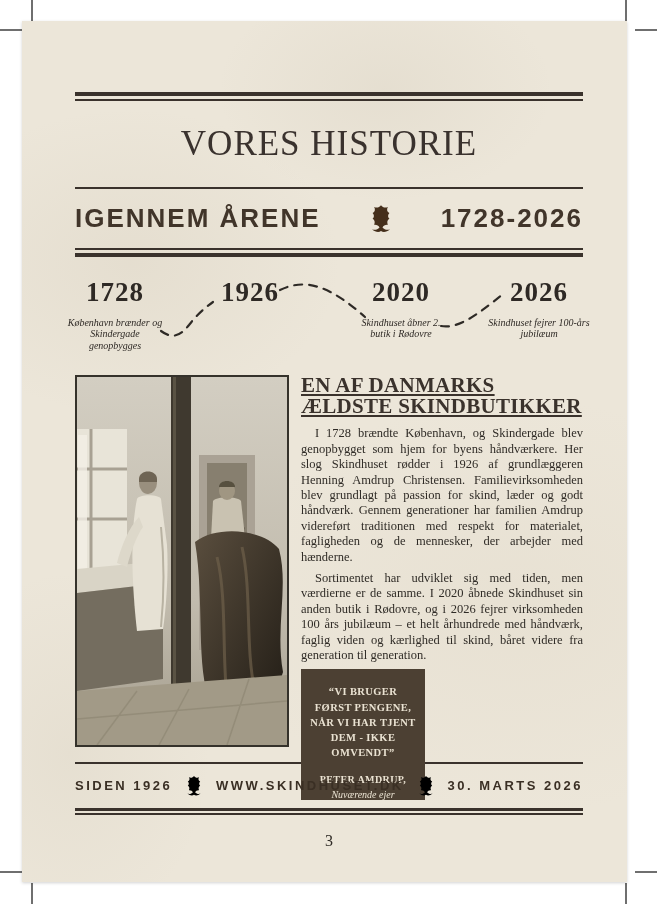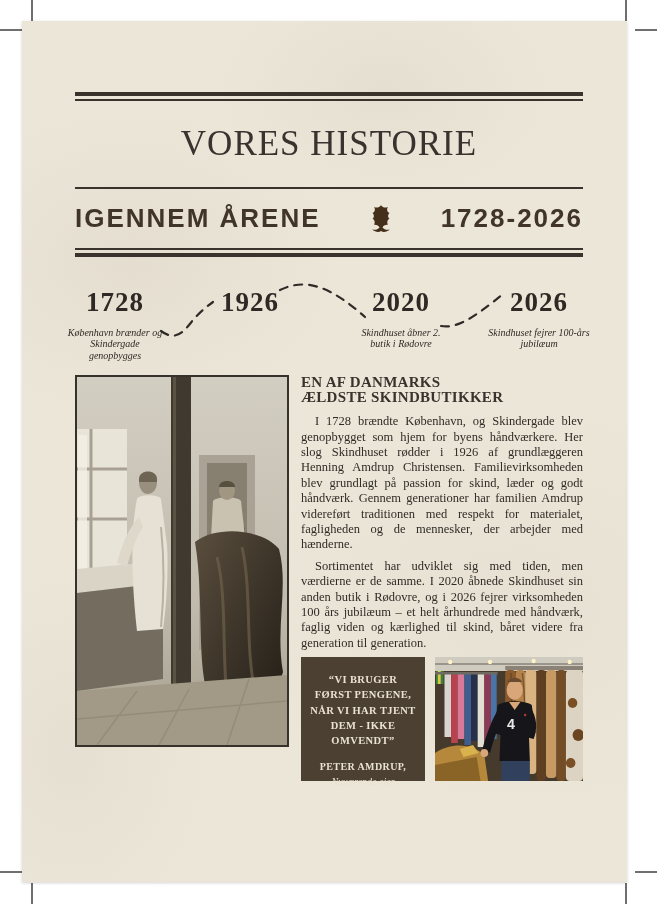--- a/index.html
+++ b/index.html
@@ -49,46 +49,46 @@
     font-size:26px;letter-spacing:2px;color:#41352a;
   }
   .rules-bottom{margin-top:9px;}
 
   .hide-icon{width:30px;height:30px;display:block;}
   .hide-icon path, .hide-icon use{fill:#452f1b;}
   .hide-icon-small{width:22px;height:22px;display:block;}
 
   .timeline{position:relative;margin-top:20px;height:82px;}
   .tl-curves{position:absolute;left:0;top:0;width:100%;height:100%;}
-  .tl-item{position:absolute;top:10px;transform:translateX(-50%);text-align:center;color:#2e2925;}
+  .tl-item{position:absolute;top:0;transform:translateX(-50%);text-align:center;color:#2e2925;}
   .tl-item:nth-of-type(1){left:40px;width:104px;}
   .tl-item:nth-of-type(2){left:175px;width:100px;}
   .tl-item:nth-of-type(3){left:326px;width:86px;}
   .tl-item:nth-of-type(4){left:464px;width:114px;}
   .tl-year{font-size:27px;font-weight:bold;letter-spacing:1px;line-height:30px;}
   .tl-desc{font-style:italic;font-size:10px;line-height:1.18;margin-top:10px;}
 
   .main-section{display:flex;margin-top:16px;gap:12px;}
   .photo-bw{
     width:214px;height:372px;flex:none;border:2px solid #35322b;box-sizing:border-box;
     background:#beb7aa;overflow:hidden;
   }
   .photo-bw svg{width:100%;height:100%;display:block;}
 
   .col-right{flex:1;display:flex;flex-direction:column;height:374px;}
   .article-heading{
-    margin:0 0 9px 0;font-size:15px;line-height:1.02;letter-spacing:0.3px;
-    font-weight:bold;color:#3a322c;
+    margin:0 0 9px 0;font-size:21px;line-height:1.02;letter-spacing:0.3px;
+    font-weight:bold;color:#3a322c;text-decoration:underline;
   }
   .article-heading span{display:block;}
   .para{
     margin:0 0 6px 0;font-size:12.5px;line-height:15.4px;
     text-align:justify;text-indent:14px;color:#2f2b26;
   }
-  .bottom-row{margin-top:auto;display:flex;gap:10px;height:124px;}
+  .bottom-row{margin-top:auto;display:flex;gap:10px;height:88px;flex-direction:column;}
   .quote-box{
     width:124px;flex:none;box-sizing:border-box;background:#4c4033;color:#eae2d2;
     text-align:center;padding:15px 8px 0 8px;
   }
   .quote-text{margin:0;font-weight:bold;font-size:10.5px;line-height:1.45;letter-spacing:0.4px;}
   .quote-author{margin:13px 0 0 0;font-weight:bold;font-size:10px;letter-spacing:0.4px;}
   .quote-role{margin:4px 0 0 0;font-style:italic;font-size:10px;text-align:center;}
   .photo-color{flex:1;position:relative;overflow:hidden;background:#2c2620;}
   .photo-color svg{width:100%;height:100%;display:block;}
 
@@ -268,14 +268,33 @@
             <path d="M75 29 C75 18 93 18 93 29 L92 25 L76 25 Z" fill="#6b4b2e"></path>
             <circle cx="52" cy="96" r="4" fill="#d8a678"></circle>
             <rect x="70" y="104" width="30" height="20" fill="#31405c"></rect>
             <text x="76" y="72" font-size="15" font-weight="bold" fill="#e8e8e8" font-family="Liberation Sans, sans-serif">4</text>
           </svg>
         </div>
       </div>
     </div>
   </section>
 
+  <footer class="page-footer">
+    <div class="rule r-thin"></div>
+    <div class="footer-row">
+      <span>SIDEN 1926</span>
+      <svg class="hide-icon-small" viewBox="0 0 100 100">
+          <use href="#hide-shape"></use>
+        </svg>
+      <span>WWW.SKINDHUSET.DK</span>
+      <svg class="hide-icon-small" viewBox="0 0 100 100">
+          <use href="#hide-shape"></use>
+        </svg>
+      <span>30. MARTS 2026</span>
+    </div>
+    <div class="footer-rules">
+      <div class="rule r-thick"></div>
+      <div class="rule r-hair gap2"></div>
+    </div>
+    <div class="page-number">3</div>
+  </footer>
 
 </div>
 
 </body></html>

